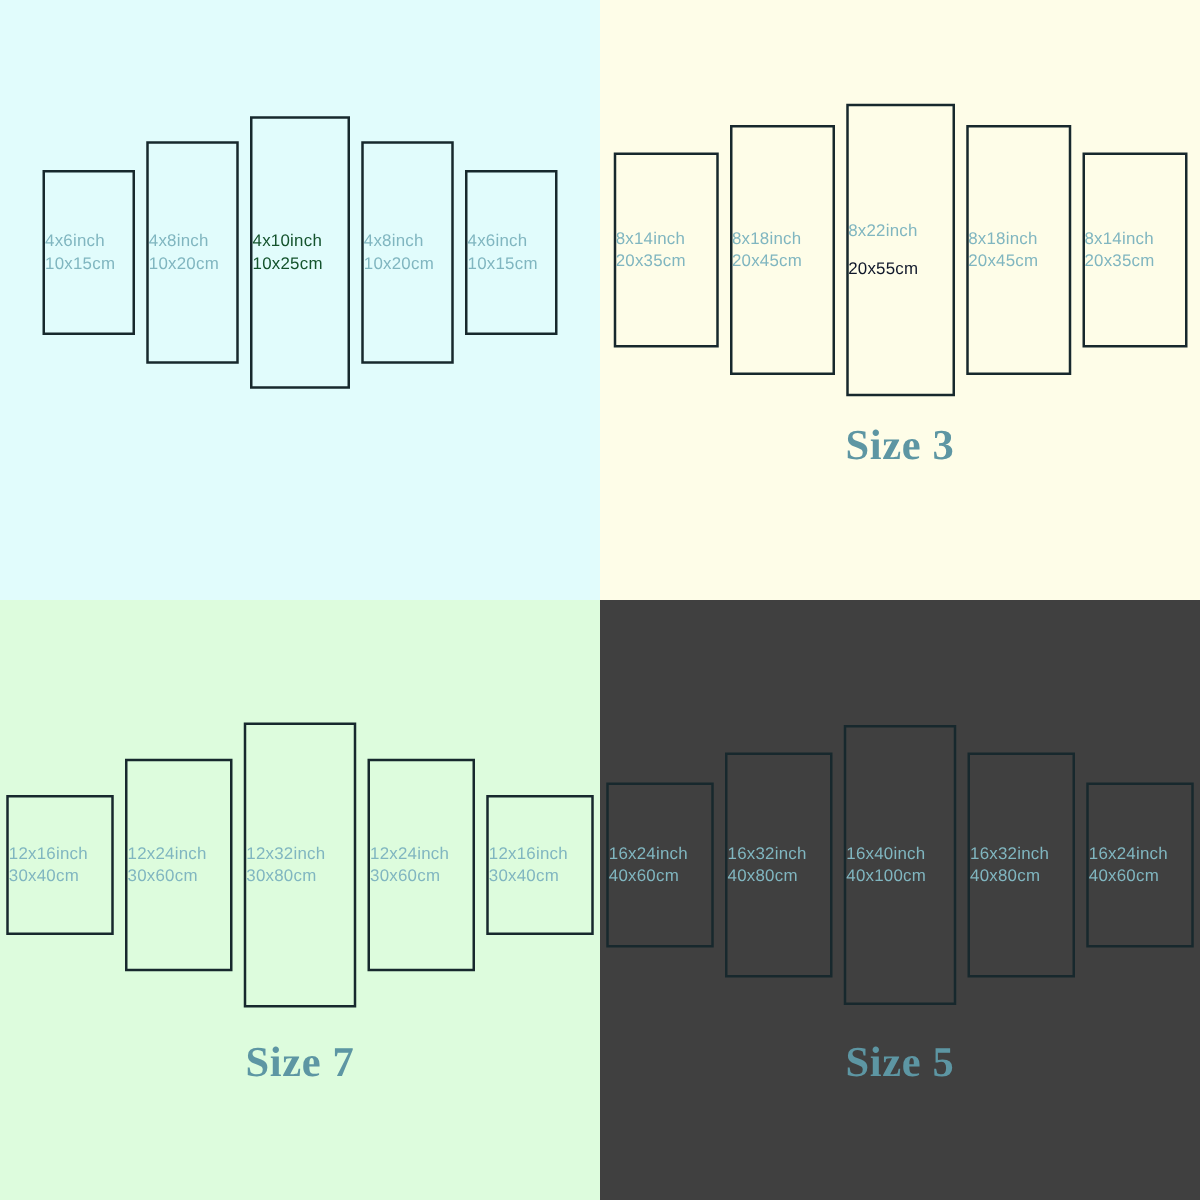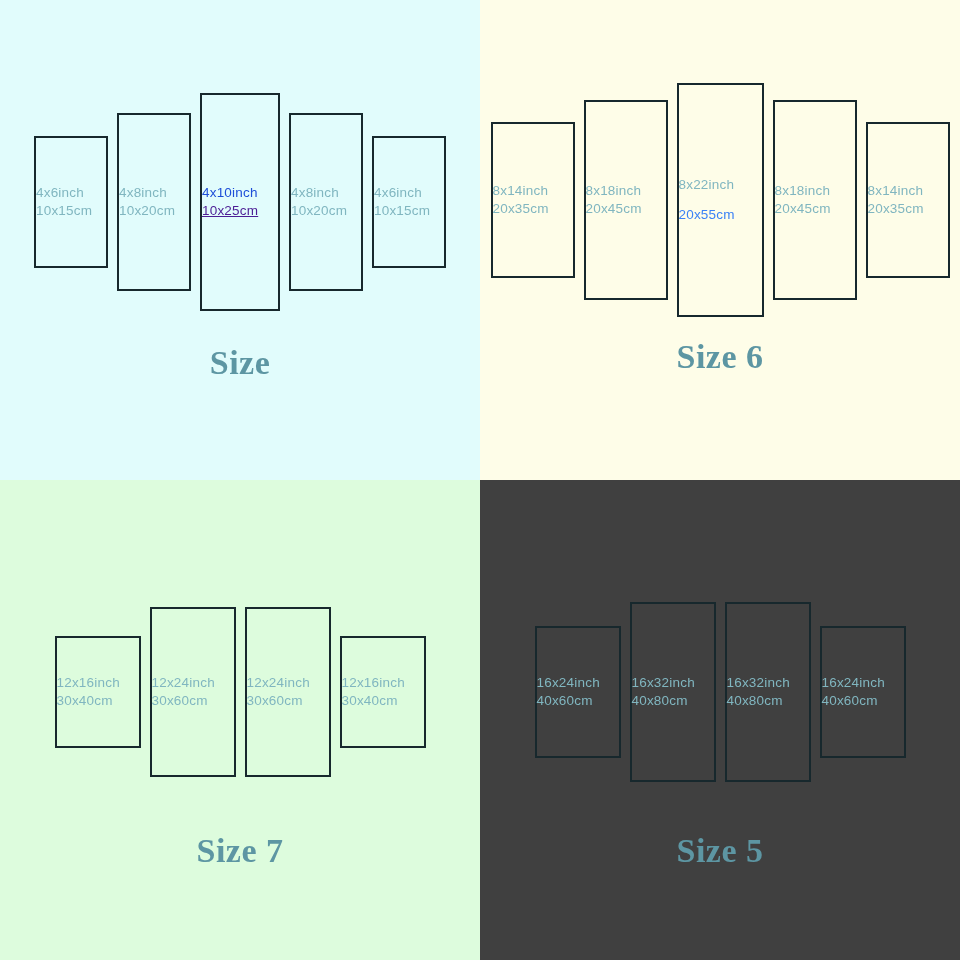--- a/index.html
+++ b/index.html
@@ -73,68 +73,71 @@
       <div class="panel-row" style="top: 88px; height: 228px;">
         <div class="panel" style="width: 74px; height: 132px; border-color: rgb(23, 40, 45);">
           <div class="panel-line" style="color: rgb(128, 182, 192);">4x6inch</div>
           <div class="panel-line" style="color: rgb(128, 182, 192);">10x15cm</div>
         </div>
         <div class="panel" style="width: 74px; height: 178px; border-color: rgb(23, 40, 45);">
           <div class="panel-line" style="color: rgb(128, 182, 192);">4x8inch</div>
           <div class="panel-line" style="color: rgb(128, 182, 192);">10x20cm</div>
         </div>
         <div class="panel" style="width: 80px; height: 218px; border-color: rgb(23, 40, 45);">
-          <div class="panel-line" style="color: #1d4ed8;">4x10inch</div>
-          <div class="panel-line" style="color: #4c1d95; text-decoration: underline;">10x25cm</div>
+          <div class="panel-line" style="color: #14532d;">4x10inch</div>
+          <div class="panel-line" style="color: #14532d;">10x25cm</div>
         </div>
         <div class="panel" style="width: 74px; height: 178px; border-color: rgb(23, 40, 45);">
           <div class="panel-line" style="color: rgb(128, 182, 192);">4x8inch</div>
           <div class="panel-line" style="color: rgb(128, 182, 192);">10x20cm</div>
         </div>
         <div class="panel" style="width: 74px; height: 132px; border-color: rgb(23, 40, 45);">
           <div class="panel-line" style="color: rgb(128, 182, 192);">4x6inch</div>
           <div class="panel-line" style="color: rgb(128, 182, 192);">10x15cm</div>
         </div>
       </div>
-      <div class="quadrant-title" style="top: 344px; color: rgb(93, 150, 163);">Size</div>
     </div>
     <div class="quadrant" style="background: rgb(254, 253, 232);">
       <div class="panel-row" style="top: 76px; height: 248px;">
         <div class="panel" style="width: 84px; height: 156px; border-color: rgb(23, 40, 45);">
           <div class="panel-line" style="color: rgb(128, 182, 192);">8x14inch</div>
           <div class="panel-line" style="color: rgb(128, 182, 192);">20x35cm</div>
         </div>
         <div class="panel" style="width: 84px; height: 200px; border-color: rgb(23, 40, 45);">
           <div class="panel-line" style="color: rgb(128, 182, 192);">8x18inch</div>
           <div class="panel-line" style="color: rgb(128, 182, 192);">20x45cm</div>
         </div>
         <div class="panel" style="width: 87px; height: 234px; border-color: rgb(23, 40, 45);">
           <div class="panel-line" style="color: rgb(128, 182, 192);">8x22inch</div>
-          <div class="panel-line" style="color: #3b82f6; margin-top: 12px;">20x55cm</div>
+          <div class="panel-line" style="color: #0f172a; margin-top: 12px;">20x55cm</div>
         </div>
         <div class="panel" style="width: 84px; height: 200px; border-color: rgb(23, 40, 45);">
           <div class="panel-line" style="color: rgb(128, 182, 192);">8x18inch</div>
           <div class="panel-line" style="color: rgb(128, 182, 192);">20x45cm</div>
         </div>
         <div class="panel" style="width: 84px; height: 156px; border-color: rgb(23, 40, 45);">
           <div class="panel-line" style="color: rgb(128, 182, 192);">8x14inch</div>
           <div class="panel-line" style="color: rgb(128, 182, 192);">20x35cm</div>
         </div>
       </div>
-      <div class="quadrant-title" style="top: 338px; color: rgb(93, 150, 163);">Size 6</div>
+      <div class="quadrant-title" style="top: 338px; color: rgb(93, 150, 163);">Size 3</div>
     </div>
     <div class="quadrant" style="background: rgb(221, 252, 221);">
       <div class="panel-row" style="top: 92px; height: 240px;">
         <div class="panel" style="width: 86px; height: 112px; border-color: rgb(23, 40, 45);">
           <div class="panel-line" style="color: rgb(128, 182, 192);">12x16inch</div>
           <div class="panel-line" style="color: rgb(128, 182, 192);">30x40cm</div>
         </div>
         <div class="panel" style="width: 86px; height: 170px; border-color: rgb(23, 40, 45);">
           <div class="panel-line" style="color: rgb(128, 182, 192);">12x24inch</div>
           <div class="panel-line" style="color: rgb(128, 182, 192);">30x60cm</div>
+        </div>
+        <div class="panel" style="width: 90px; height: 228px; border-color: rgb(23, 40, 45);">
+          <div class="panel-line" style="color: rgb(128, 182, 192);">12x32inch</div>
+          <div class="panel-line" style="color: rgb(128, 182, 192);">30x80cm</div>
         </div>
         <div class="panel" style="width: 86px; height: 170px; border-color: rgb(23, 40, 45);">
           <div class="panel-line" style="color: rgb(128, 182, 192);">12x24inch</div>
           <div class="panel-line" style="color: rgb(128, 182, 192);">30x60cm</div>
         </div>
         <div class="panel" style="width: 86px; height: 112px; border-color: rgb(23, 40, 45);">
           <div class="panel-line" style="color: rgb(128, 182, 192);">12x16inch</div>
           <div class="panel-line" style="color: rgb(128, 182, 192);">30x40cm</div>
         </div>
       </div>
@@ -143,20 +146,24 @@
     <div class="quadrant" style="background: #404040;">
       <div class="panel-row" style="top: 92px; height: 240px;">
         <div class="panel" style="width: 86px; height: 132px; border-color: rgb(23, 40, 45);">
           <div class="panel-line" style="color: rgb(128, 182, 192);">16x24inch</div>
           <div class="panel-line" style="color: rgb(128, 182, 192);">40x60cm</div>
         </div>
         <div class="panel" style="width: 86px; height: 180px; border-color: rgb(23, 40, 45);">
           <div class="panel-line" style="color: rgb(128, 182, 192);">16x32inch</div>
           <div class="panel-line" style="color: rgb(128, 182, 192);">40x80cm</div>
         </div>
+        <div class="panel" style="width: 90px; height: 224px; border-color: rgb(23, 40, 45);">
+          <div class="panel-line" style="color: rgb(128, 182, 192);">16x40inch</div>
+          <div class="panel-line" style="color: rgb(128, 182, 192);">40x100cm</div>
+        </div>
         <div class="panel" style="width: 86px; height: 180px; border-color: rgb(23, 40, 45);">
           <div class="panel-line" style="color: rgb(128, 182, 192);">16x32inch</div>
           <div class="panel-line" style="color: rgb(128, 182, 192);">40x80cm</div>
         </div>
         <div class="panel" style="width: 86px; height: 132px; border-color: rgb(23, 40, 45);">
           <div class="panel-line" style="color: rgb(128, 182, 192);">16x24inch</div>
           <div class="panel-line" style="color: rgb(128, 182, 192);">40x60cm</div>
         </div>
       </div>
       <div class="quadrant-title" style="top: 352px; color: rgb(93, 150, 163);">Size 5</div>

